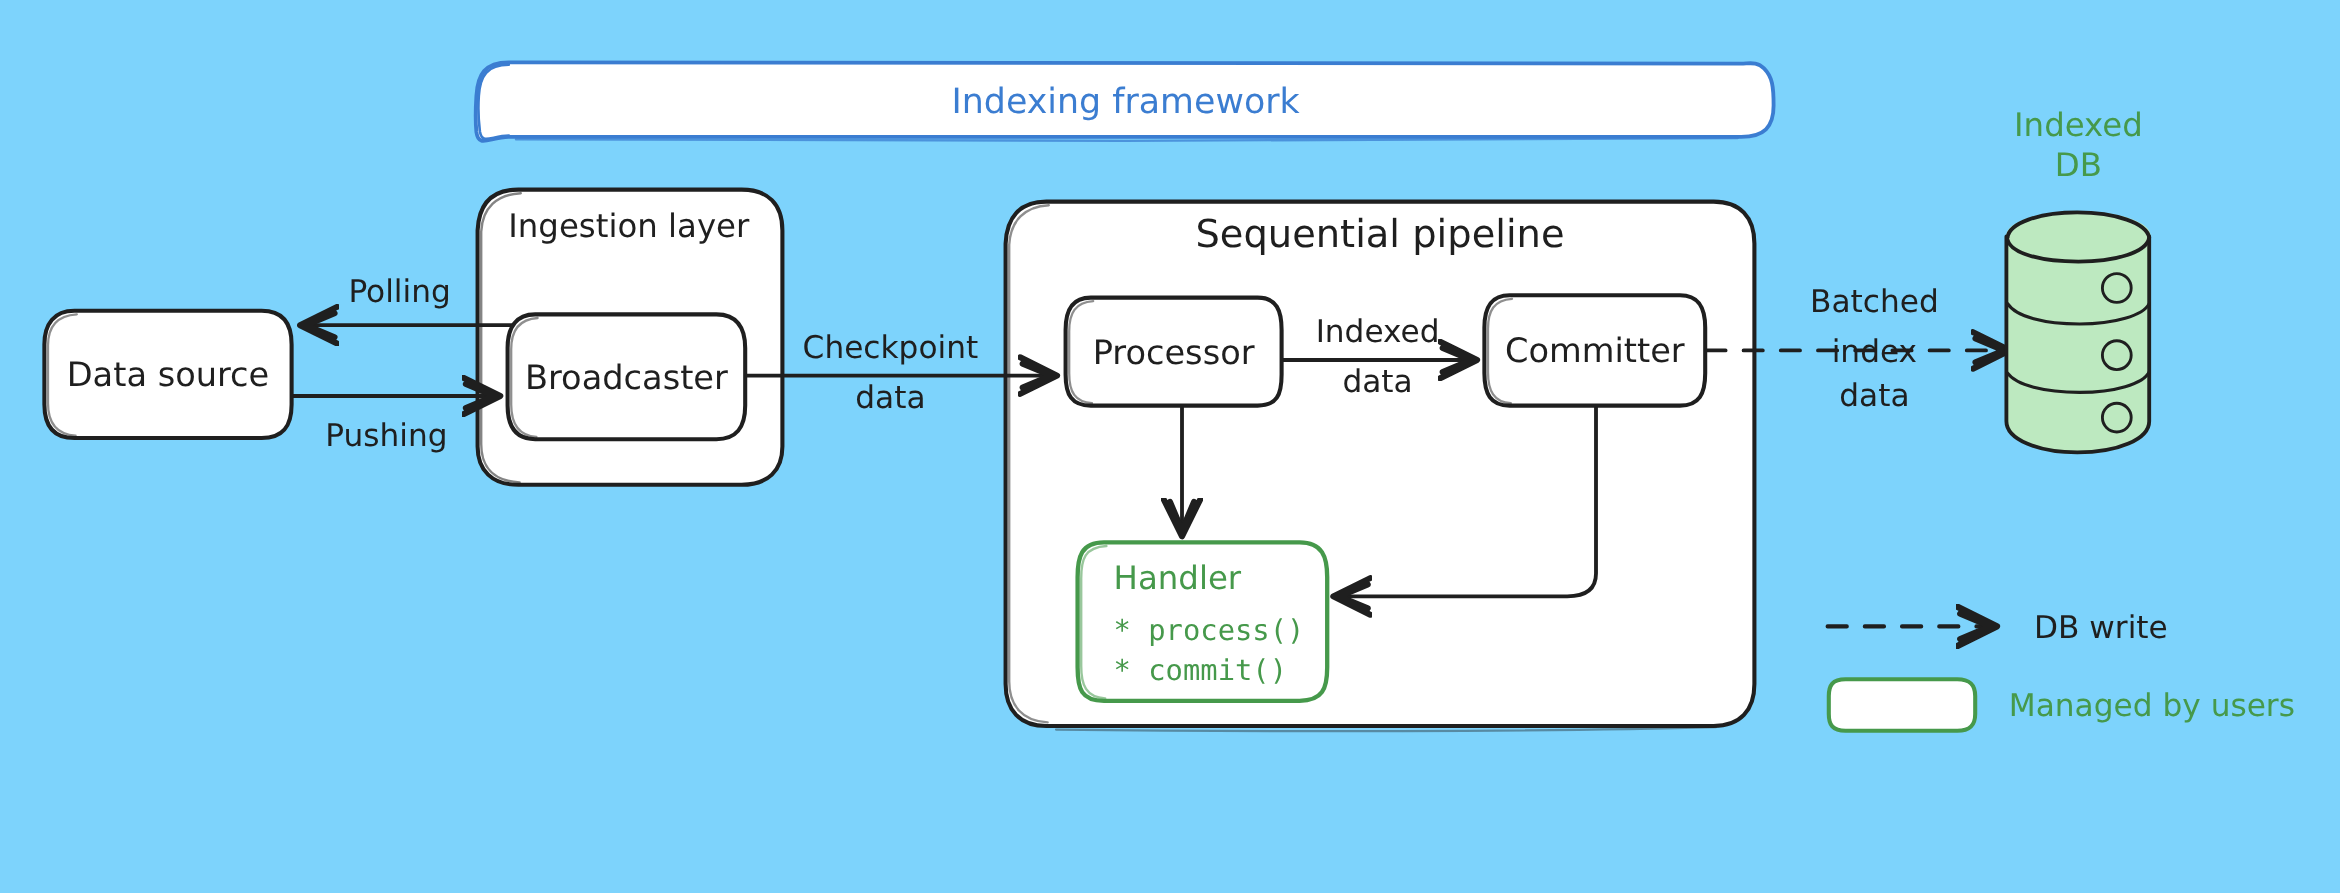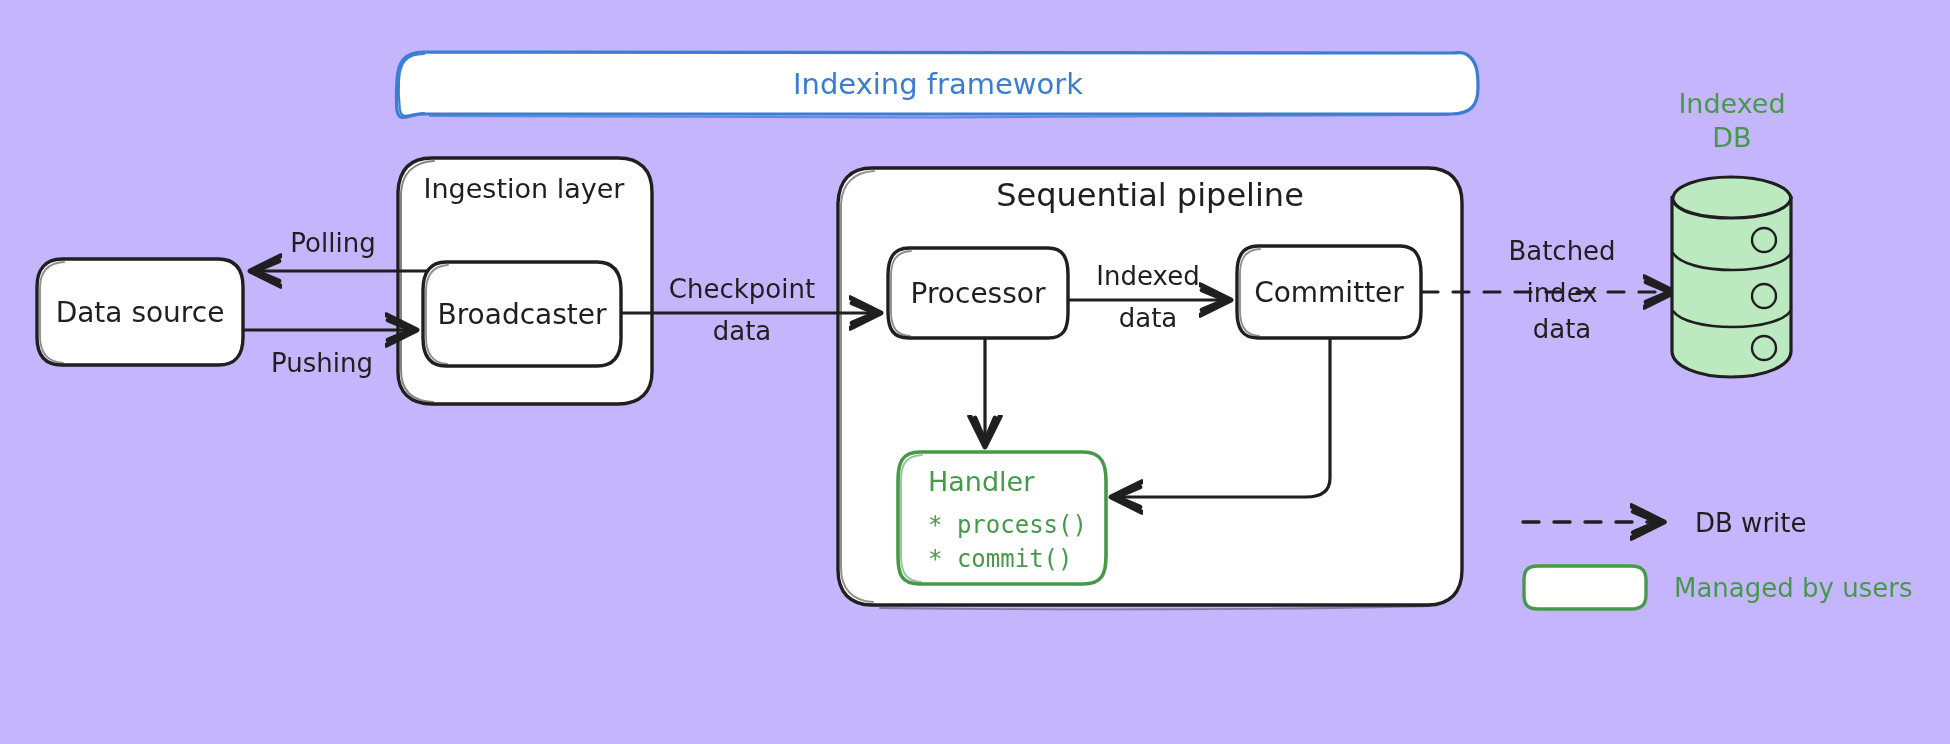--- a/index.html
+++ b/index.html
@@ -10,21 +10,21 @@
   body {
     width: 1950px;
     height: 744px;
     overflow: hidden;
     font-family: "DejaVu Sans", sans-serif;
   }
   #diagram-root {
     position: relative;
     width: 1950px;
     height: 744px;
-    background: #c4b5fd;
+    background: #7dd3fc;
   }
   svg#scene {
     display: block;
     width: 1950px;
     height: 744px;
   }
   .hand-text {
     font-family: "DejaVu Sans", sans-serif;
     font-weight: 400;
   }

